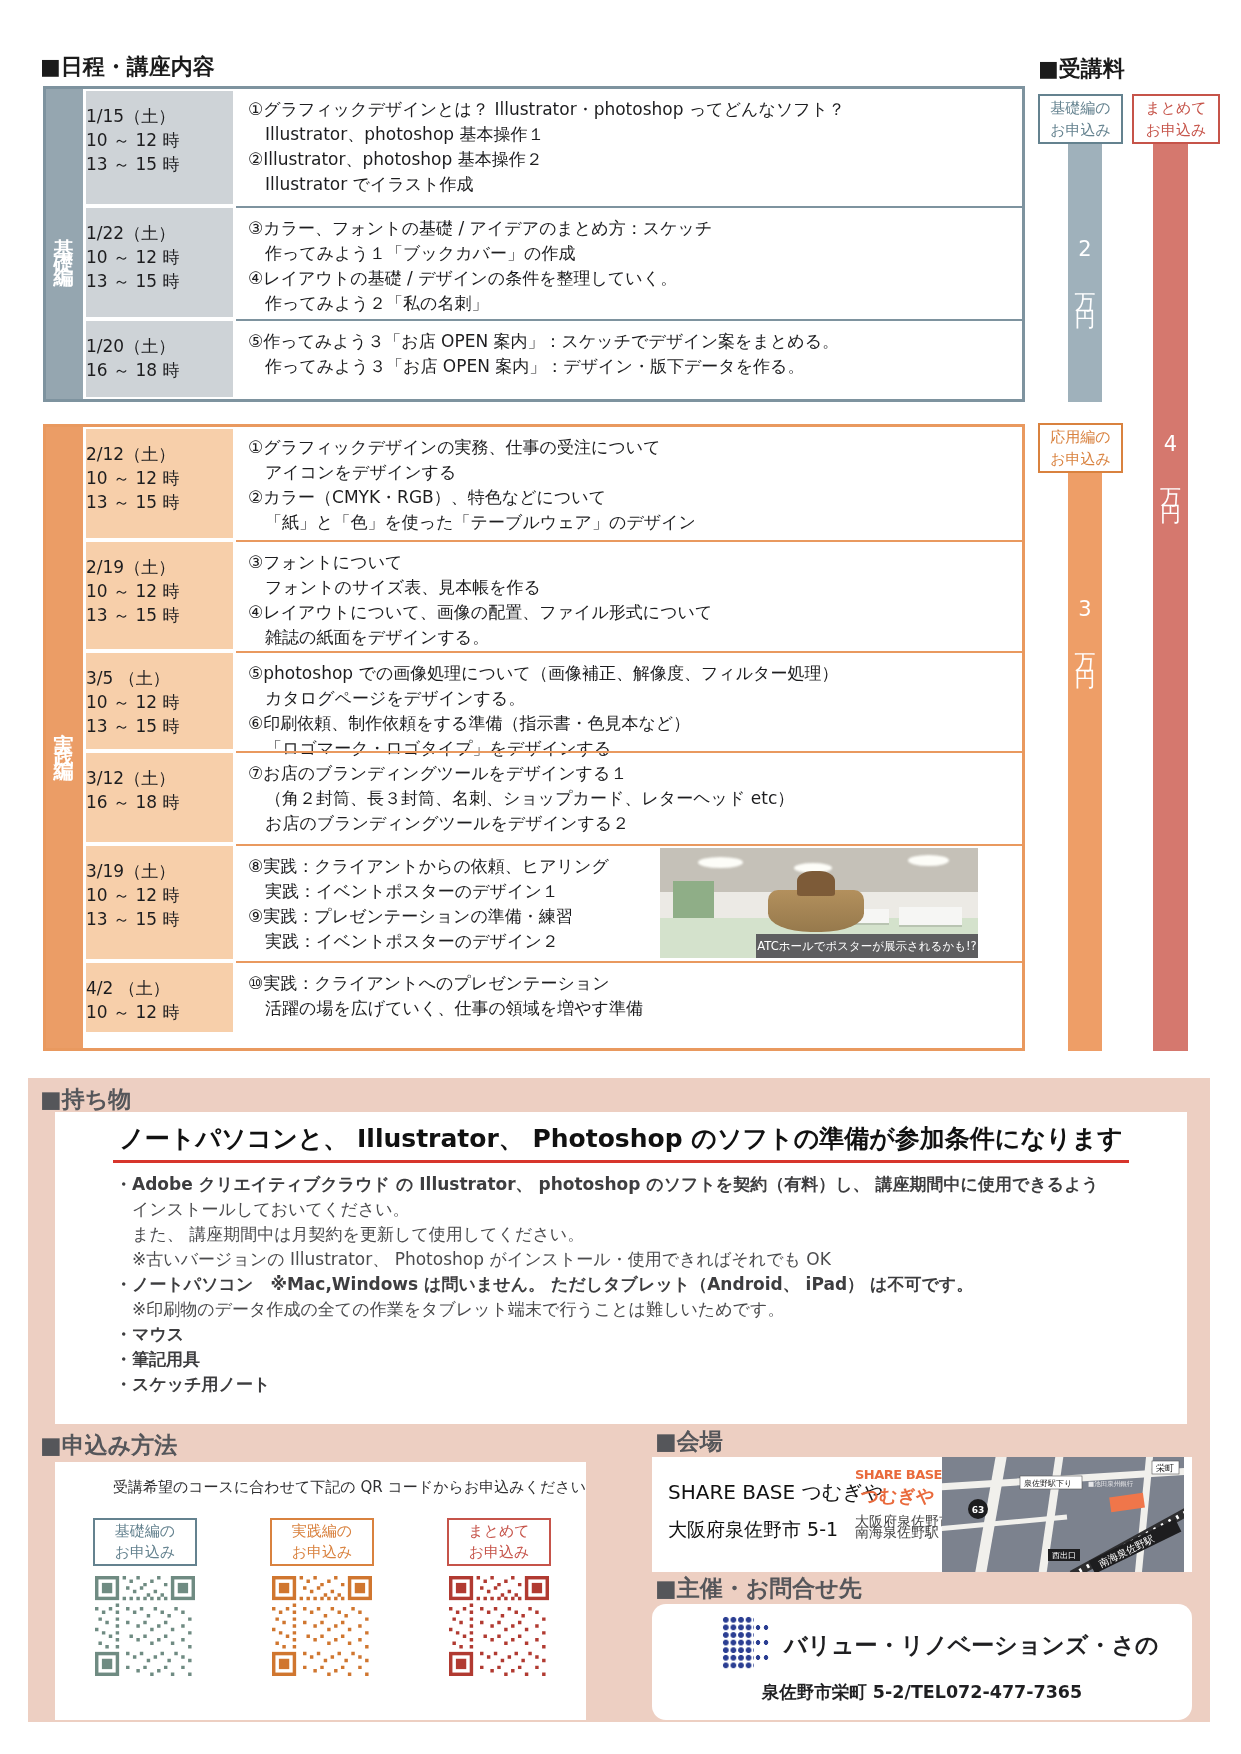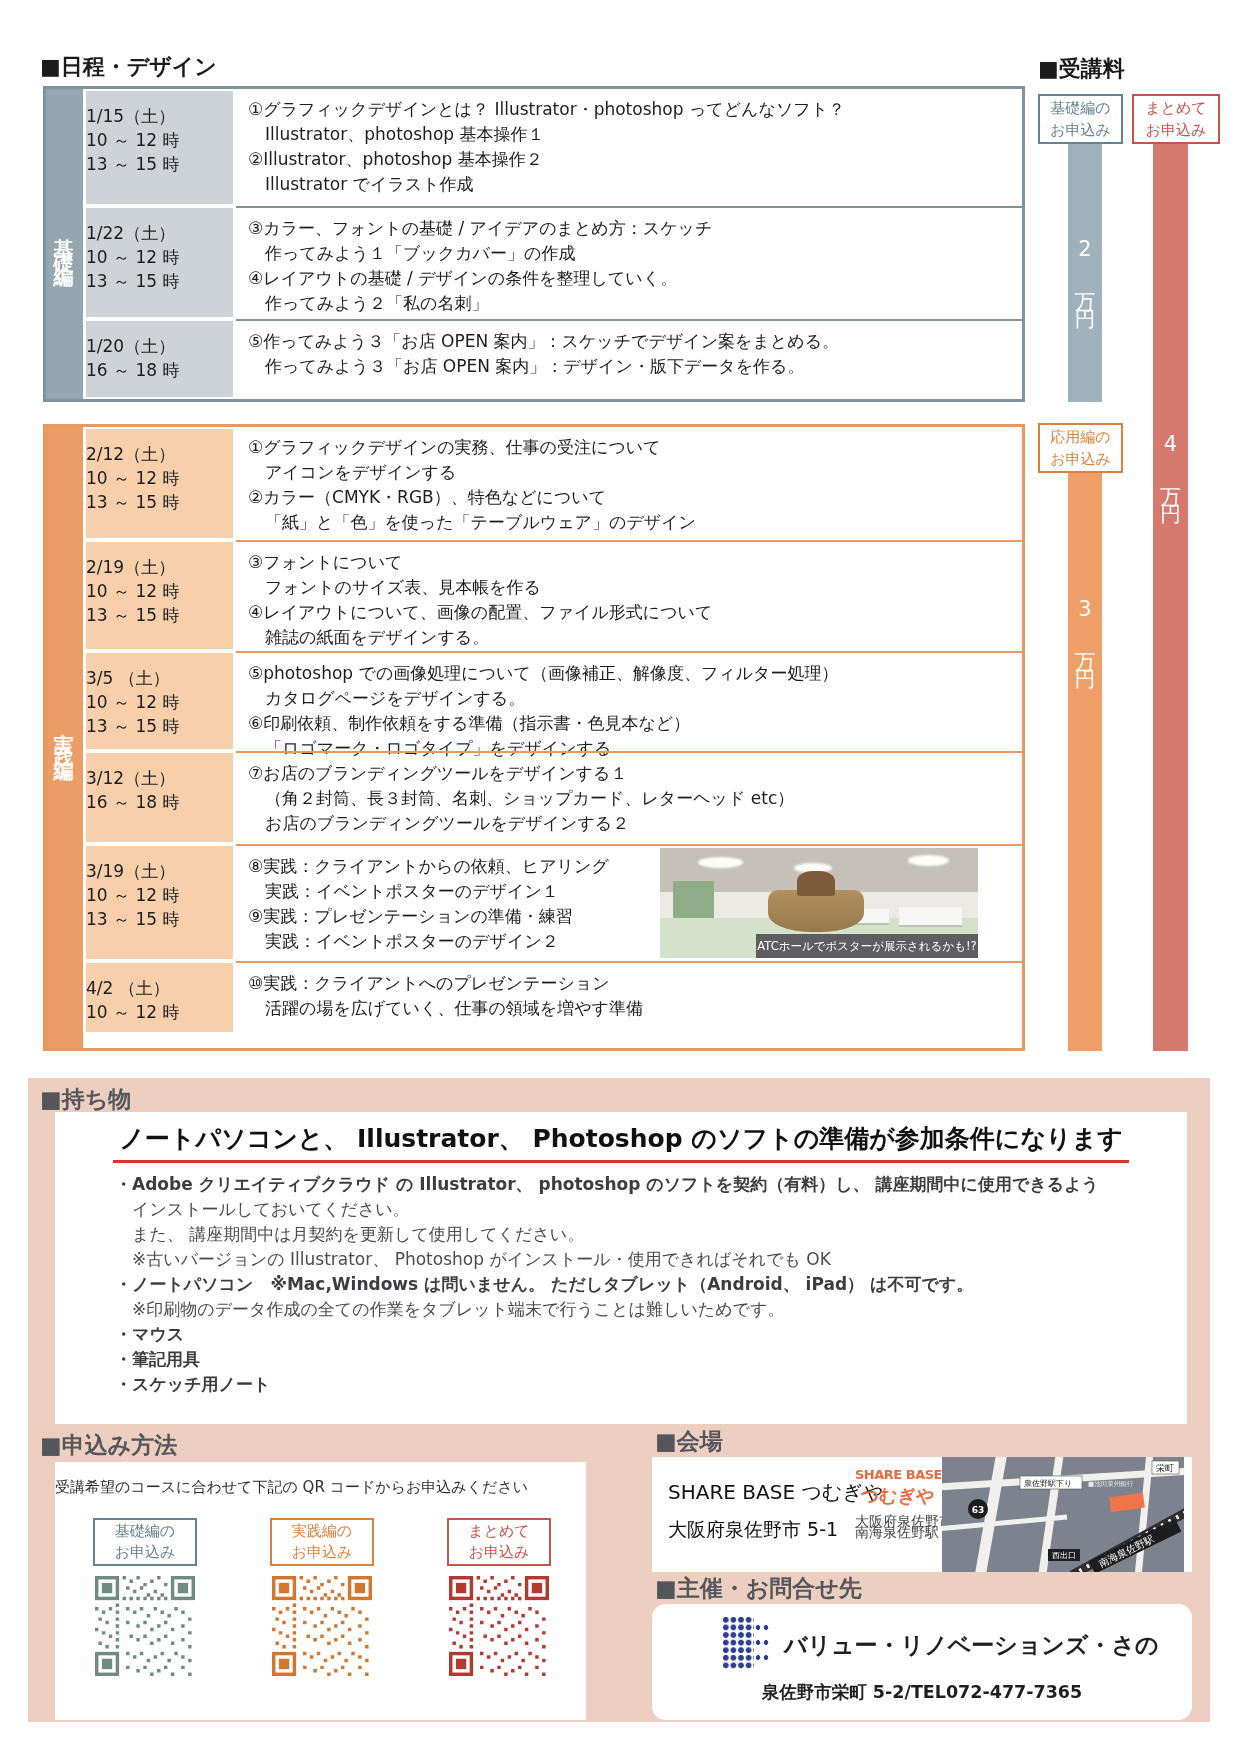--- a/index.html
+++ b/index.html
@@ -91,21 +91,21 @@
 
   
   #belongings-box{left:55px;top:1112px;width:1132px;height:312px;}
   .bel-title{margin:10px 20px 0 20px;text-align:center;font-size:25px;font-weight:bold;color:#111;white-space:nowrap;}
   .bel-underline{height:3px;background:var(--red);margin:5px 58px 9px 58px;}
   .bel-lines{padding:0 60px;font-size:17px;line-height:25px;color:#4b4b4d;}
   .bel-lines .b{font-weight:600;color:#3d3d3f;}
 
   
   #apply-box{left:55px;top:1462px;width:531px;height:258px;}
-  .apply-intro{padding-top:16px;text-align:left;font-size:15px;color:#2f2f31;white-space:nowrap;}
+  .apply-intro{padding-top:16px;text-align:right;font-size:15px;color:#2f2f31;white-space:nowrap;}
   .qr-label{
     position:absolute;width:104px;height:48px;background:#fff;border:2px solid;box-sizing:border-box;
     font-size:15px;line-height:21px;text-align:center;padding-top:1px;font-weight:500;
   }
   .qr-svg{position:absolute;width:100px;height:100px;}
 
   
   #venue-box{left:652px;top:1457px;width:540px;height:115px;}
   .venue-name{position:absolute;left:16px;top:22px;font-size:20px;color:#111;white-space:nowrap;}
   .venue-addr{position:absolute;left:16px;top:60px;font-size:19px;color:#111;white-space:nowrap;}
@@ -144,21 +144,21 @@
       <rect x="0" y="22" width="7" height="7" fill="currentColor"></rect>
       <rect x="1" y="23" width="5" height="5" fill="#fff"></rect>
       <rect x="2" y="24" width="3" height="3" fill="currentColor"></rect>
       <path fill="currentColor" d="M8 0h1v1H8z M12 0h1v1h-1z M18 0h1v1h-1z M10 1h1v1h-1z M16 1h1v1h-1z M14 2h1v1h-1z M20 2h1v1h-1z M9 3h1v1H9z M13 3h1v1h-1z M11 4h1v1h-1z M17 4h1v1h-1z M15 5h1v1h-1z M19 5h1v1h-1z M8 6h1v1H8z M10 6h1v1h-1z M12 6h1v1h-1z M14 6h1v1h-1z M16 6h1v1h-1z M18 6h1v1h-1z M20 6h1v1h-1z M6 8h1v1H6z M6 10h1v1H6z M6 12h1v1H6z M6 14h1v1H6z M6 16h1v1H6z M6 18h1v1H6z M6 20h1v1H6z M0 9h1v1H0z M4 9h1v1H4z M2 10h1v1H2z M1 12h1v1H1z M3 13h1v1H3z M0 15h1v1H0z M2 16h1v1H2z M4 17h1v1H4z M1 19h1v1H1z M3 20h1v1H3z M9 9h1v1H9z M13 9h1v1h-1z M17 9h1v1h-1z M23 9h1v1h-1z M11 10h1v1h-1z M19 10h1v1h-1z M25 10h1v1h-1z M15 11h1v1h-1z M21 11h1v1h-1z M27 12h1v1h-1z M9 13h1v1H9z M14 13h1v1h-1z M20 13h1v1h-1z M12 14h1v1h-1z M18 14h1v1h-1z M25 14h1v1h-1z M16 15h1v1h-1z M22 15h1v1h-1z M27 16h1v1h-1z M10 17h1v1h-1z M14 17h1v1h-1z M20 17h1v1h-1z M12 18h1v1h-1z M18 18h1v1h-1z M25 18h1v1h-1z M16 19h1v1h-1z M22 19h1v1h-1z M27 20h1v1h-1z M9 22h1v1H9z M13 22h1v1h-1z M19 22h1v1h-1z M23 22h1v1h-1z M11 23h1v1h-1z M17 23h1v1h-1z M25 23h1v1h-1z M15 24h1v1h-1z M21 24h1v1h-1z M27 24h1v1h-1z M9 26h1v1H9z M14 26h1v1h-1z M20 26h1v1h-1z M25 26h1v1h-1z M12 27h1v1h-1z M18 27h1v1h-1z M16 28h1v1h-1z M22 28h1v1h-1z M27 28h1v1h-1z"></path>
     </symbol>
   </defs>
 </svg>
 
 <div>
 
-  <div class="sec-h" style="left:40px;top:52px">■日程・デザイン</div>
+  <div class="sec-h" style="left:40px;top:52px">■日程・講座内容</div>
   <div class="sec-h" style="left:1038px;top:54px">■受講料</div>
 
   <div class="ctable basic-t" style="left:43px;top:86px;width:982px;height:316px">
     <div class="band">
         <span>基礎編</span>
       </div>
     <div class="rows">
       <div class="crow" style="height:117px">
         <div class="dcell ml">1/15（土）
 10 ～ 12 時

